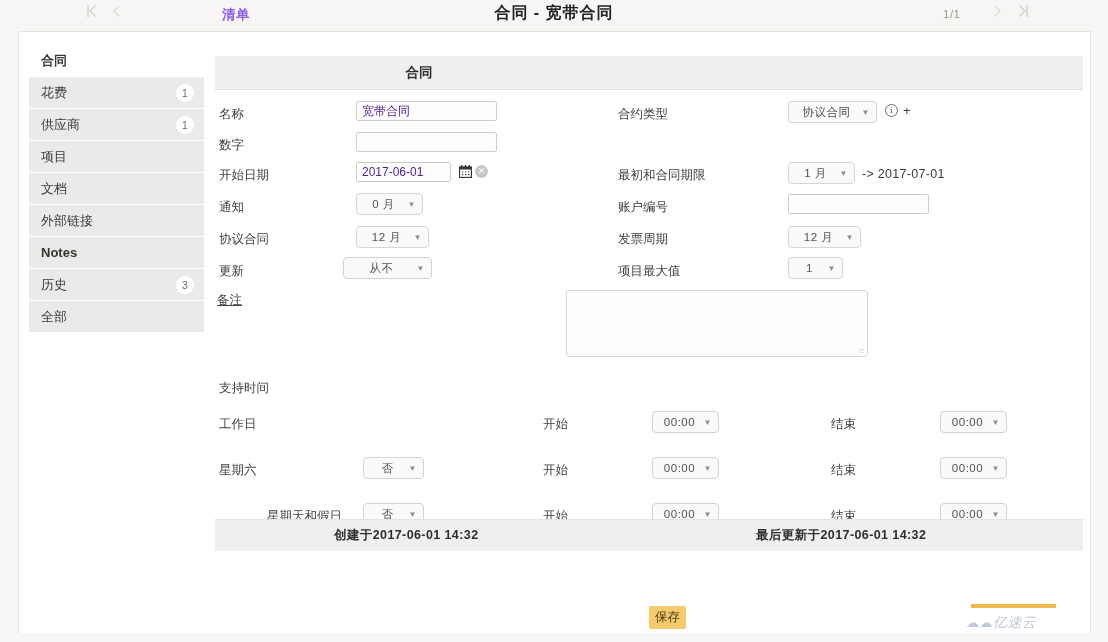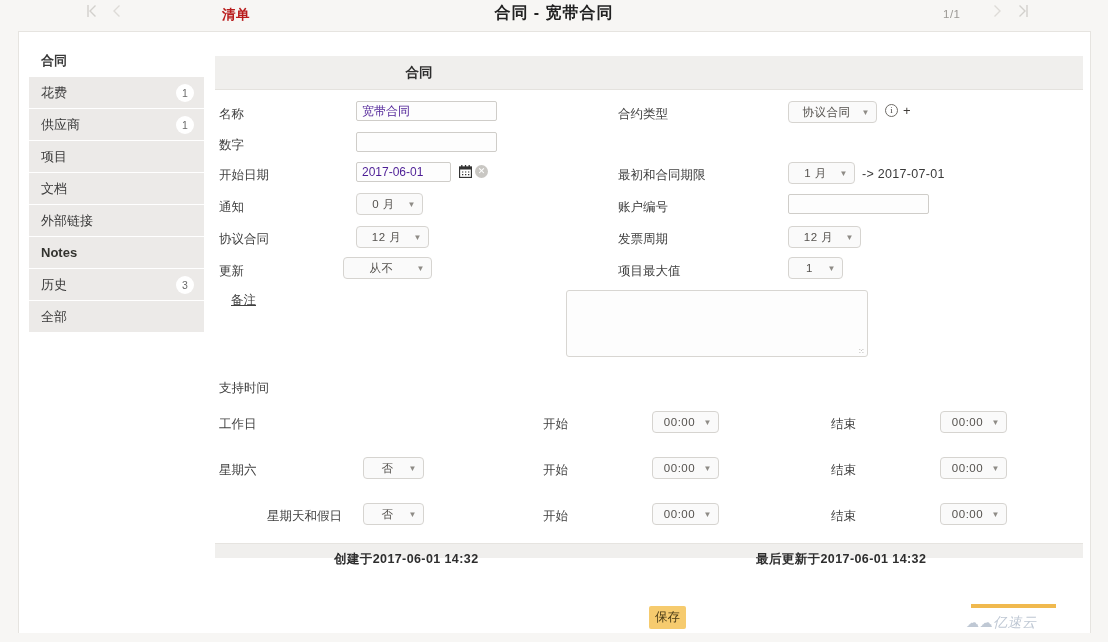--- a/index.html
+++ b/index.html
@@ -31,21 +31,21 @@
   }
   .nav-first { left: 86px; }
   .nav-prev  { left: 111px; }
   .nav-next  { left: 992px; }
   .nav-last  { left: 1018px; }
   .nav-arrow svg { display: block; }
 
   .list-link {
     position: absolute;
     left: 222px; top: 6px;
-    color: #b91c1c;
+    color: #8b5cf6;
     font-size: 13.5px;
     font-weight: bold;
     letter-spacing: .5px;
     cursor: pointer;
   }
   .page-title {
     position: absolute;
     left: 0; right: 0; top: 3px;
     text-align: center;
     font-size: 16px;
@@ -225,22 +225,22 @@
     color: #b6b4b0;
     font-size: 8px;
     line-height: 8px;
     letter-spacing: -1px;
     pointer-events: none;
   }
 
   
   .foot {
     position: absolute;
-    left: 196px; top: 511px;
-    width: 868px; height: 15px;
+    left: 196px; top: 487px;
+    width: 868px; height: 32px;
     background: #f0efed;
     border-top: 1px solid #e6e4e0;
   }
   .foot-txt {
     position: absolute;
     top: 7px;
     font-size: 12.5px;
     font-weight: bold;
     color: #2d2d2d;
     letter-spacing: .4px;
@@ -417,21 +417,21 @@
         <span class="val">12 月</span>
         <span class="caret">▼</span>
       </div>
 
       <div class="fld-label" style="left:403px; top:173px;">项目最大值</div>
       <div class="sel" style="left:573px; top:167px; width:55px;">
         <span class="val">1</span>
         <span class="caret">▼</span>
       </div>
 
-      <div class="fld-label" style="left:16px; top:202px;text-decoration:underline;">备注</div>
+      <div class="fld-label" style="left:2px; top:202px;text-decoration:underline;">备注</div>
       <textarea class="ta" style="left: 351px; top: 200px; width: 302px; height: 67px;"></textarea>
       <div class="ta-grip" style="left:643px; top:258px;">⁙</div>
 
       <div class="fld-label" style="left:4px; top:290px;">支持时间</div>
 
       <div class="fld-label" style="left:4px;  top:326px;">工作日</div>
       <div class="fld-label" style="left:328px; top:326px;">开始</div>
       <div class="sel" style="left:437px; top:321px; width:67px;">
         <span class="val">00:00</span>
         <span class="caret">▼</span>

